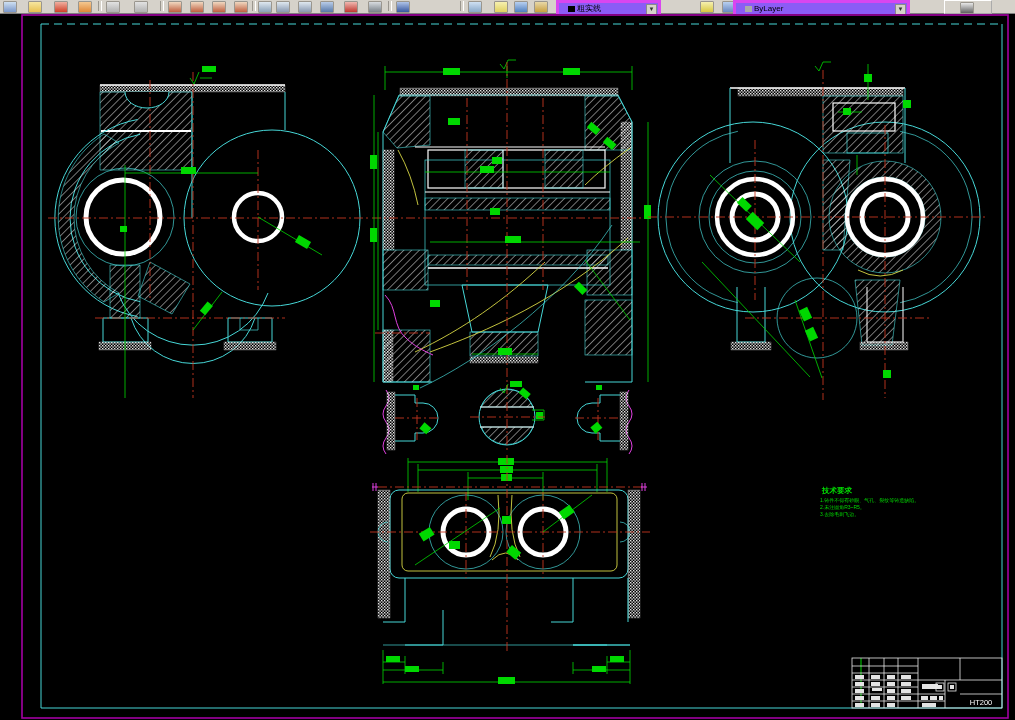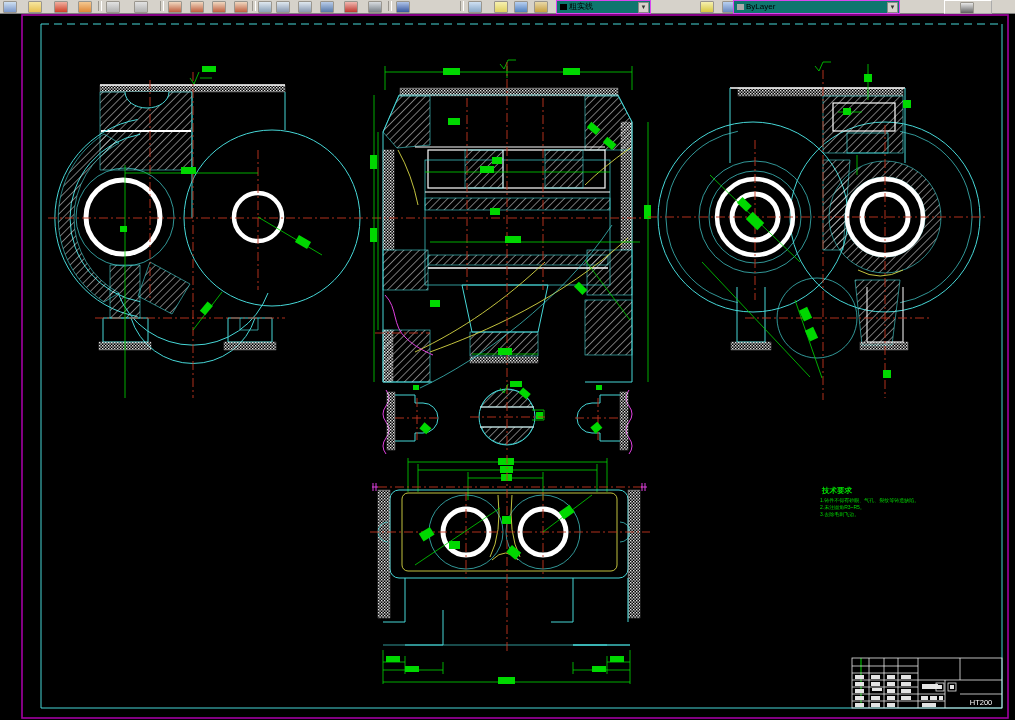--- a/index.html
+++ b/index.html
@@ -2,22 +2,22 @@
 <html><head>
 <meta charset="utf-8">
 <style>
   html,body{margin:0;padding:0;background:#000;width:1015px;height:720px;overflow:hidden;
     font-family:"Liberation Sans", sans-serif;}
   
   #toolbar{position:absolute;left:0;top:0;width:1015px;height:13px;background:#d6d2ca;
     border-bottom:1px solid #808080;}
   .tbi{position:absolute;top:1px;width:12px;height:10px;border:1px solid #9a968e;border-radius:1px;}
   .tbsep{position:absolute;top:1px;width:2px;height:10px;border-left:1px solid #9a968e;border-right:1px solid #fff;}
-  .tbdrop{position:absolute;top:0;height:12px;background:#0f766e;border:1px solid #d946ef;
-    font-size:8px;line-height:11px;color:#000;padding-left:3px;white-space:nowrap;overflow:hidden;}
+  .tbdrop{position:absolute;top:0;height:12px;background:#8b5cf6;border:3px solid #d946ef;
+    font-size:8px;line-height:11px;color:#000;padding-left:9px;white-space:nowrap;overflow:hidden;}
   .tbdrop .sw{display:inline-block;width:7px;height:6px;background:#000;margin-right:2px;vertical-align:middle;}
   .tbdrop .arr{position:absolute;right:1px;top:1px;width:9px;height:9px;background:#d6d2ca;border:1px solid #8a8a8a;
     font-size:6px;line-height:8px;text-align:center;color:#333;}
   .tbbtn{position:absolute;top:0;height:12px;background:#d6d2ca;border:1px outset #fff;}
   
   #canvas{position:absolute;left:0;top:14px;width:1015px;height:706px;background:#000;}
   svg{position:absolute;left:0;top:0;}
   .c{stroke:#46d7d7;fill:none;stroke-width:1;}
   .c2{stroke:#46d7d7;fill:none;stroke-width:.7;}
   .w{stroke:#ffffff;fill:none;}

